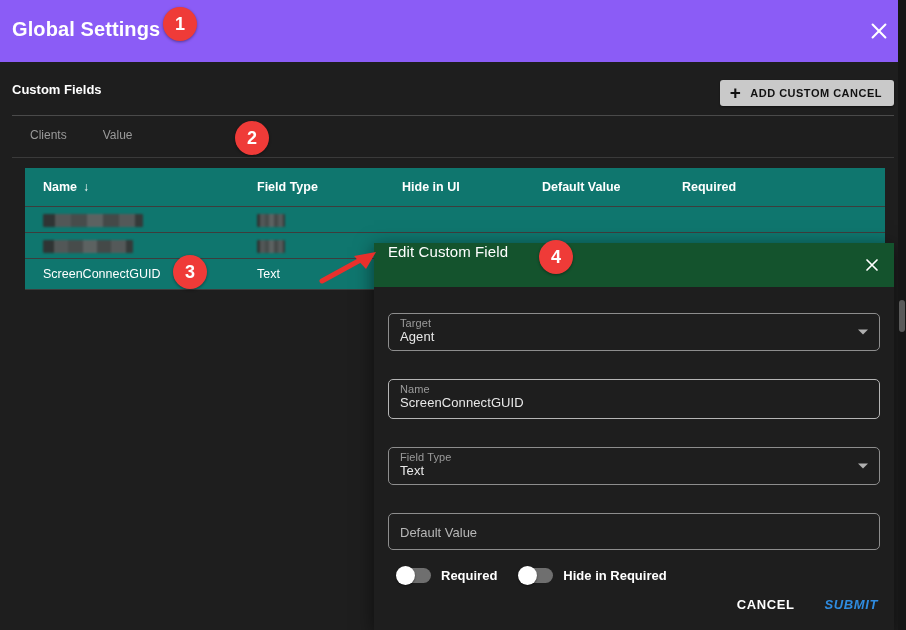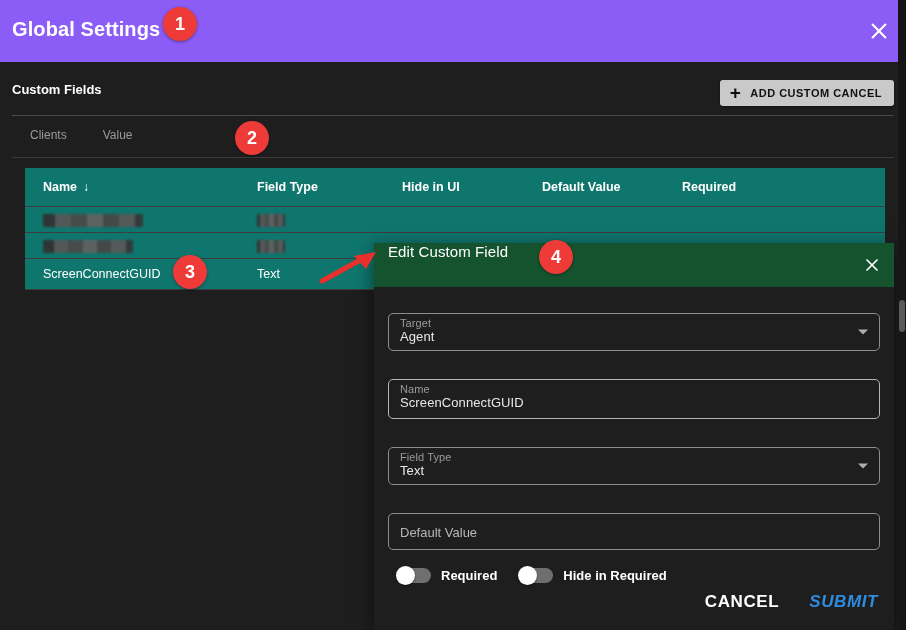--- a/index.html
+++ b/index.html
@@ -325,21 +325,21 @@
     right: 14px;
     bottom: 14px;
     display: flex;
     align-items: center;
     gap: 26px;
   }
   .btn-text {
     background: none;
     border: none;
     font-family: "Liberation Sans", sans-serif;
-    font-size: 17px;
+    font-size: 13px;
     font-weight: bold;
     letter-spacing: 0.6px;
     cursor: pointer;
     padding: 4px 2px;
   }
   .btn-cancel { color: #ffffff; }
   .btn-submit { color: #2f8ce0; font-style: italic; }
 
   
   .scrollbar-track {

